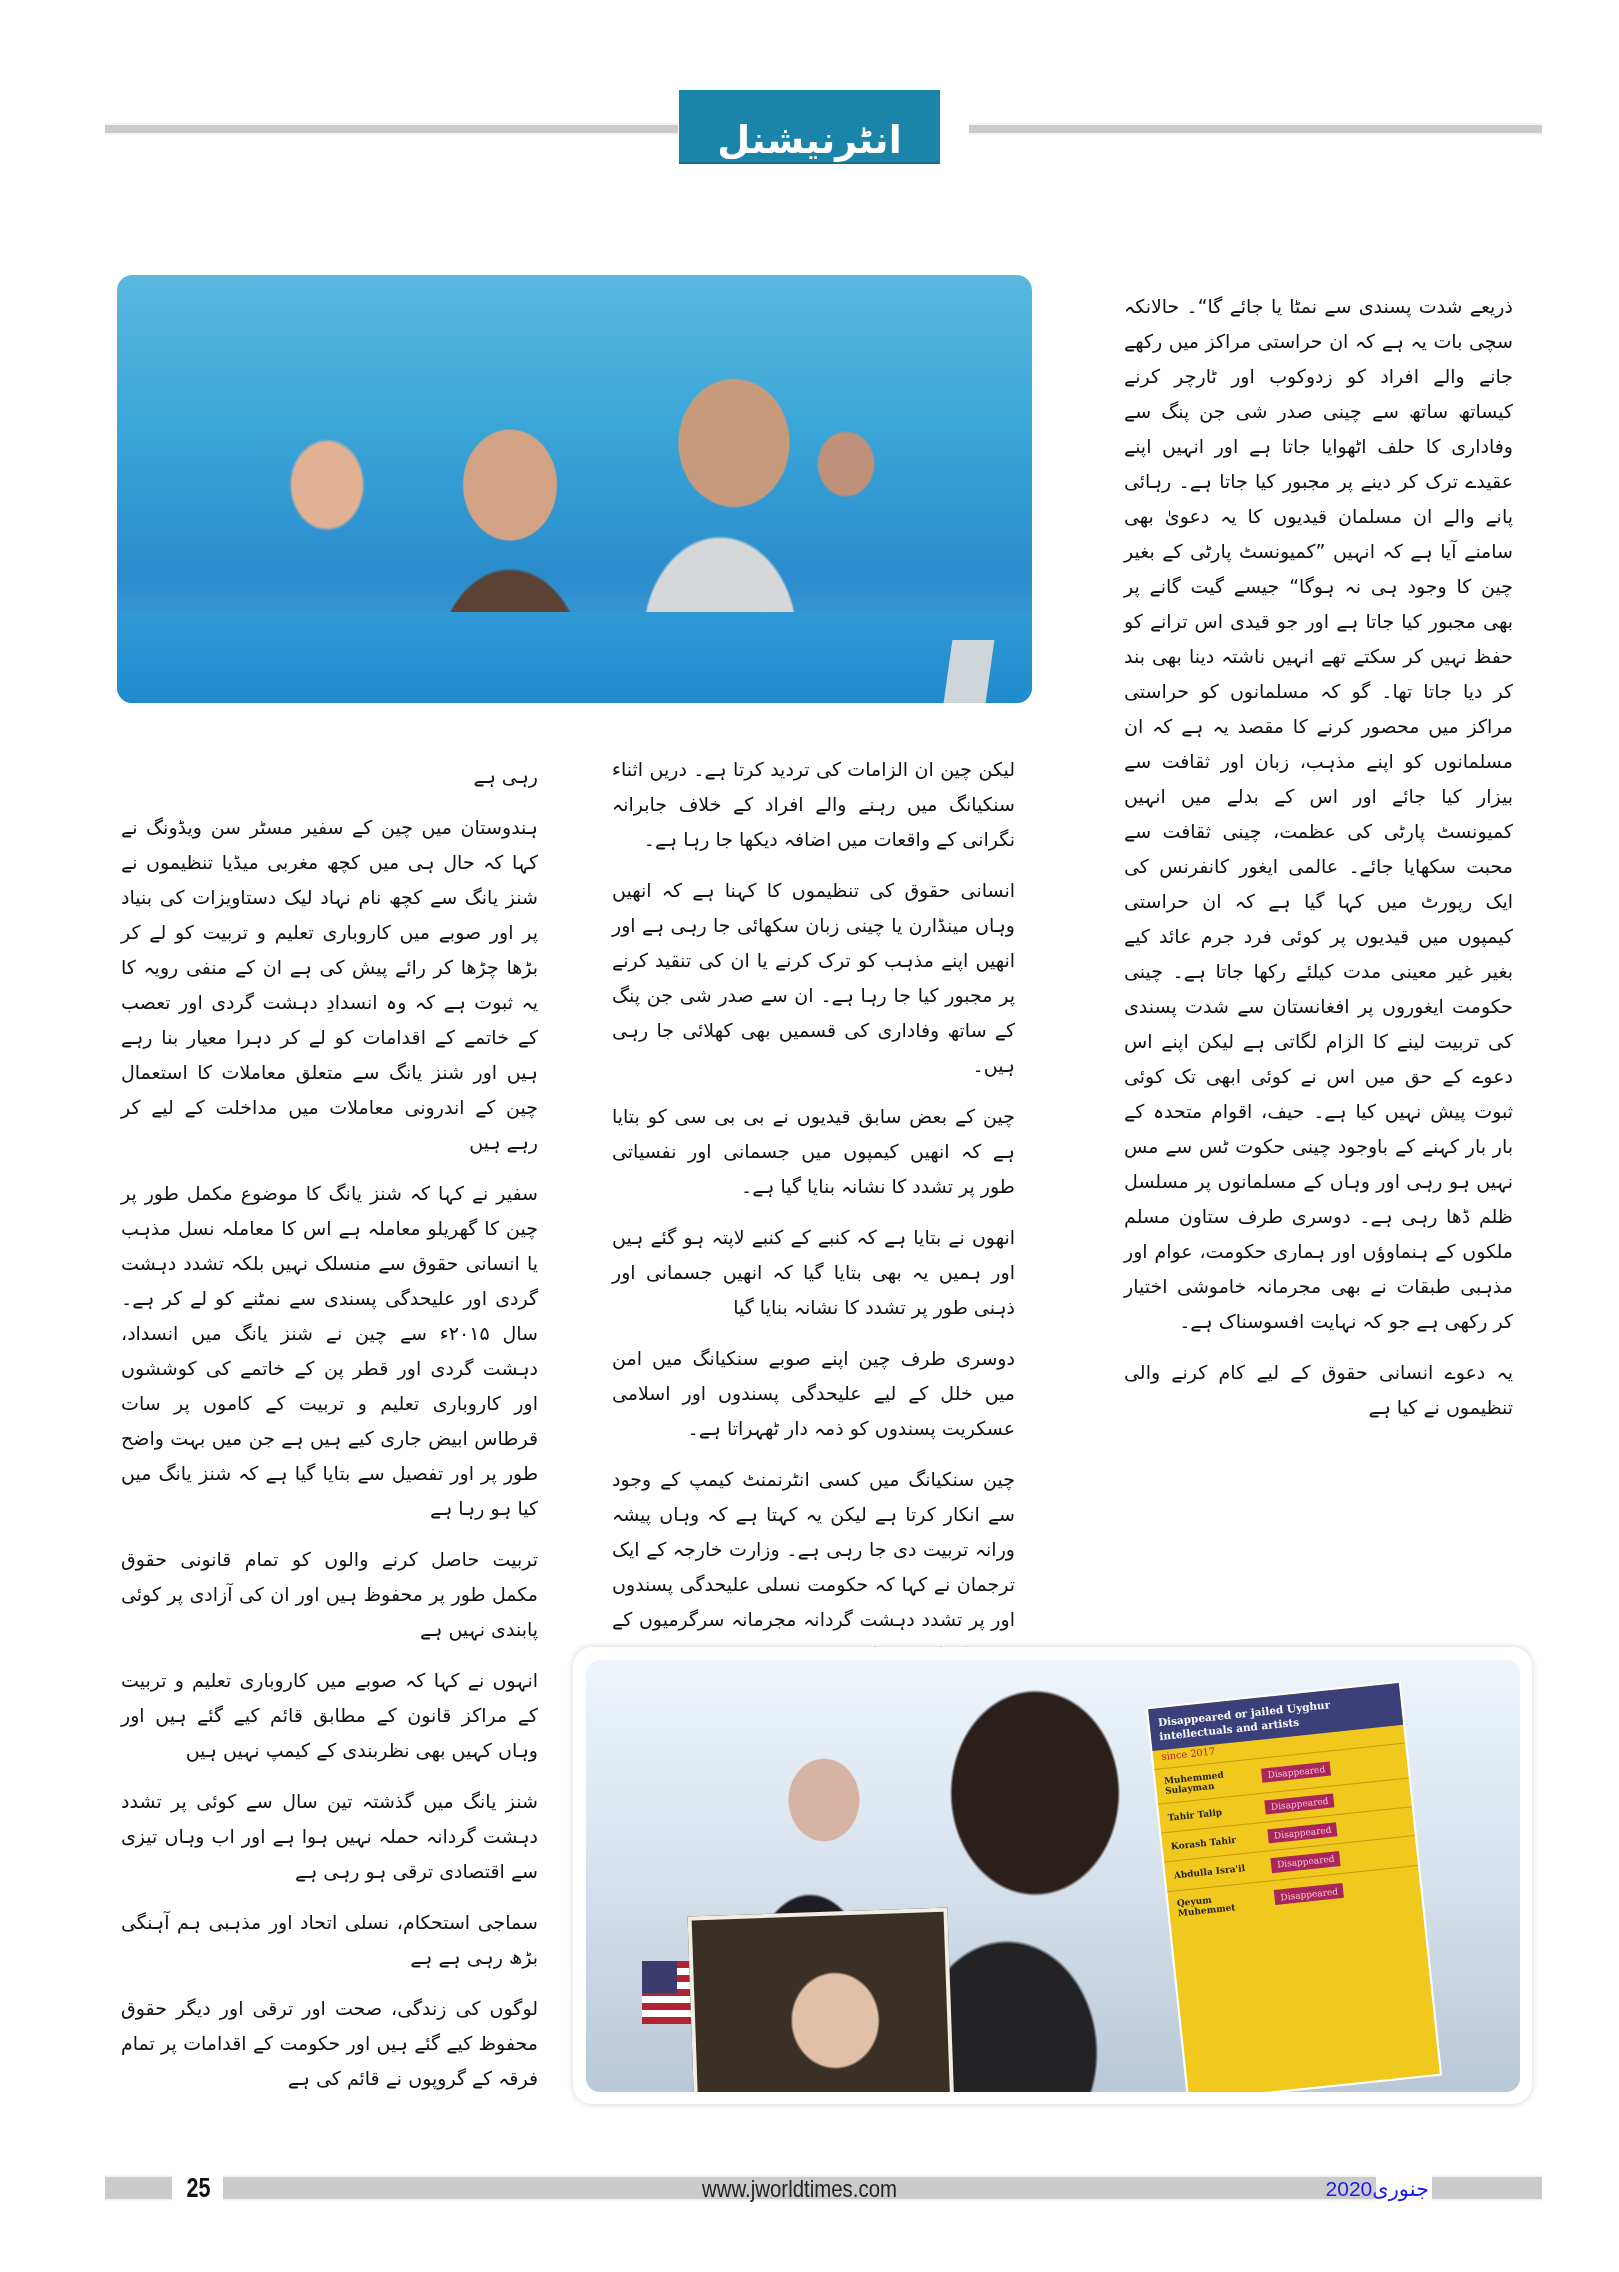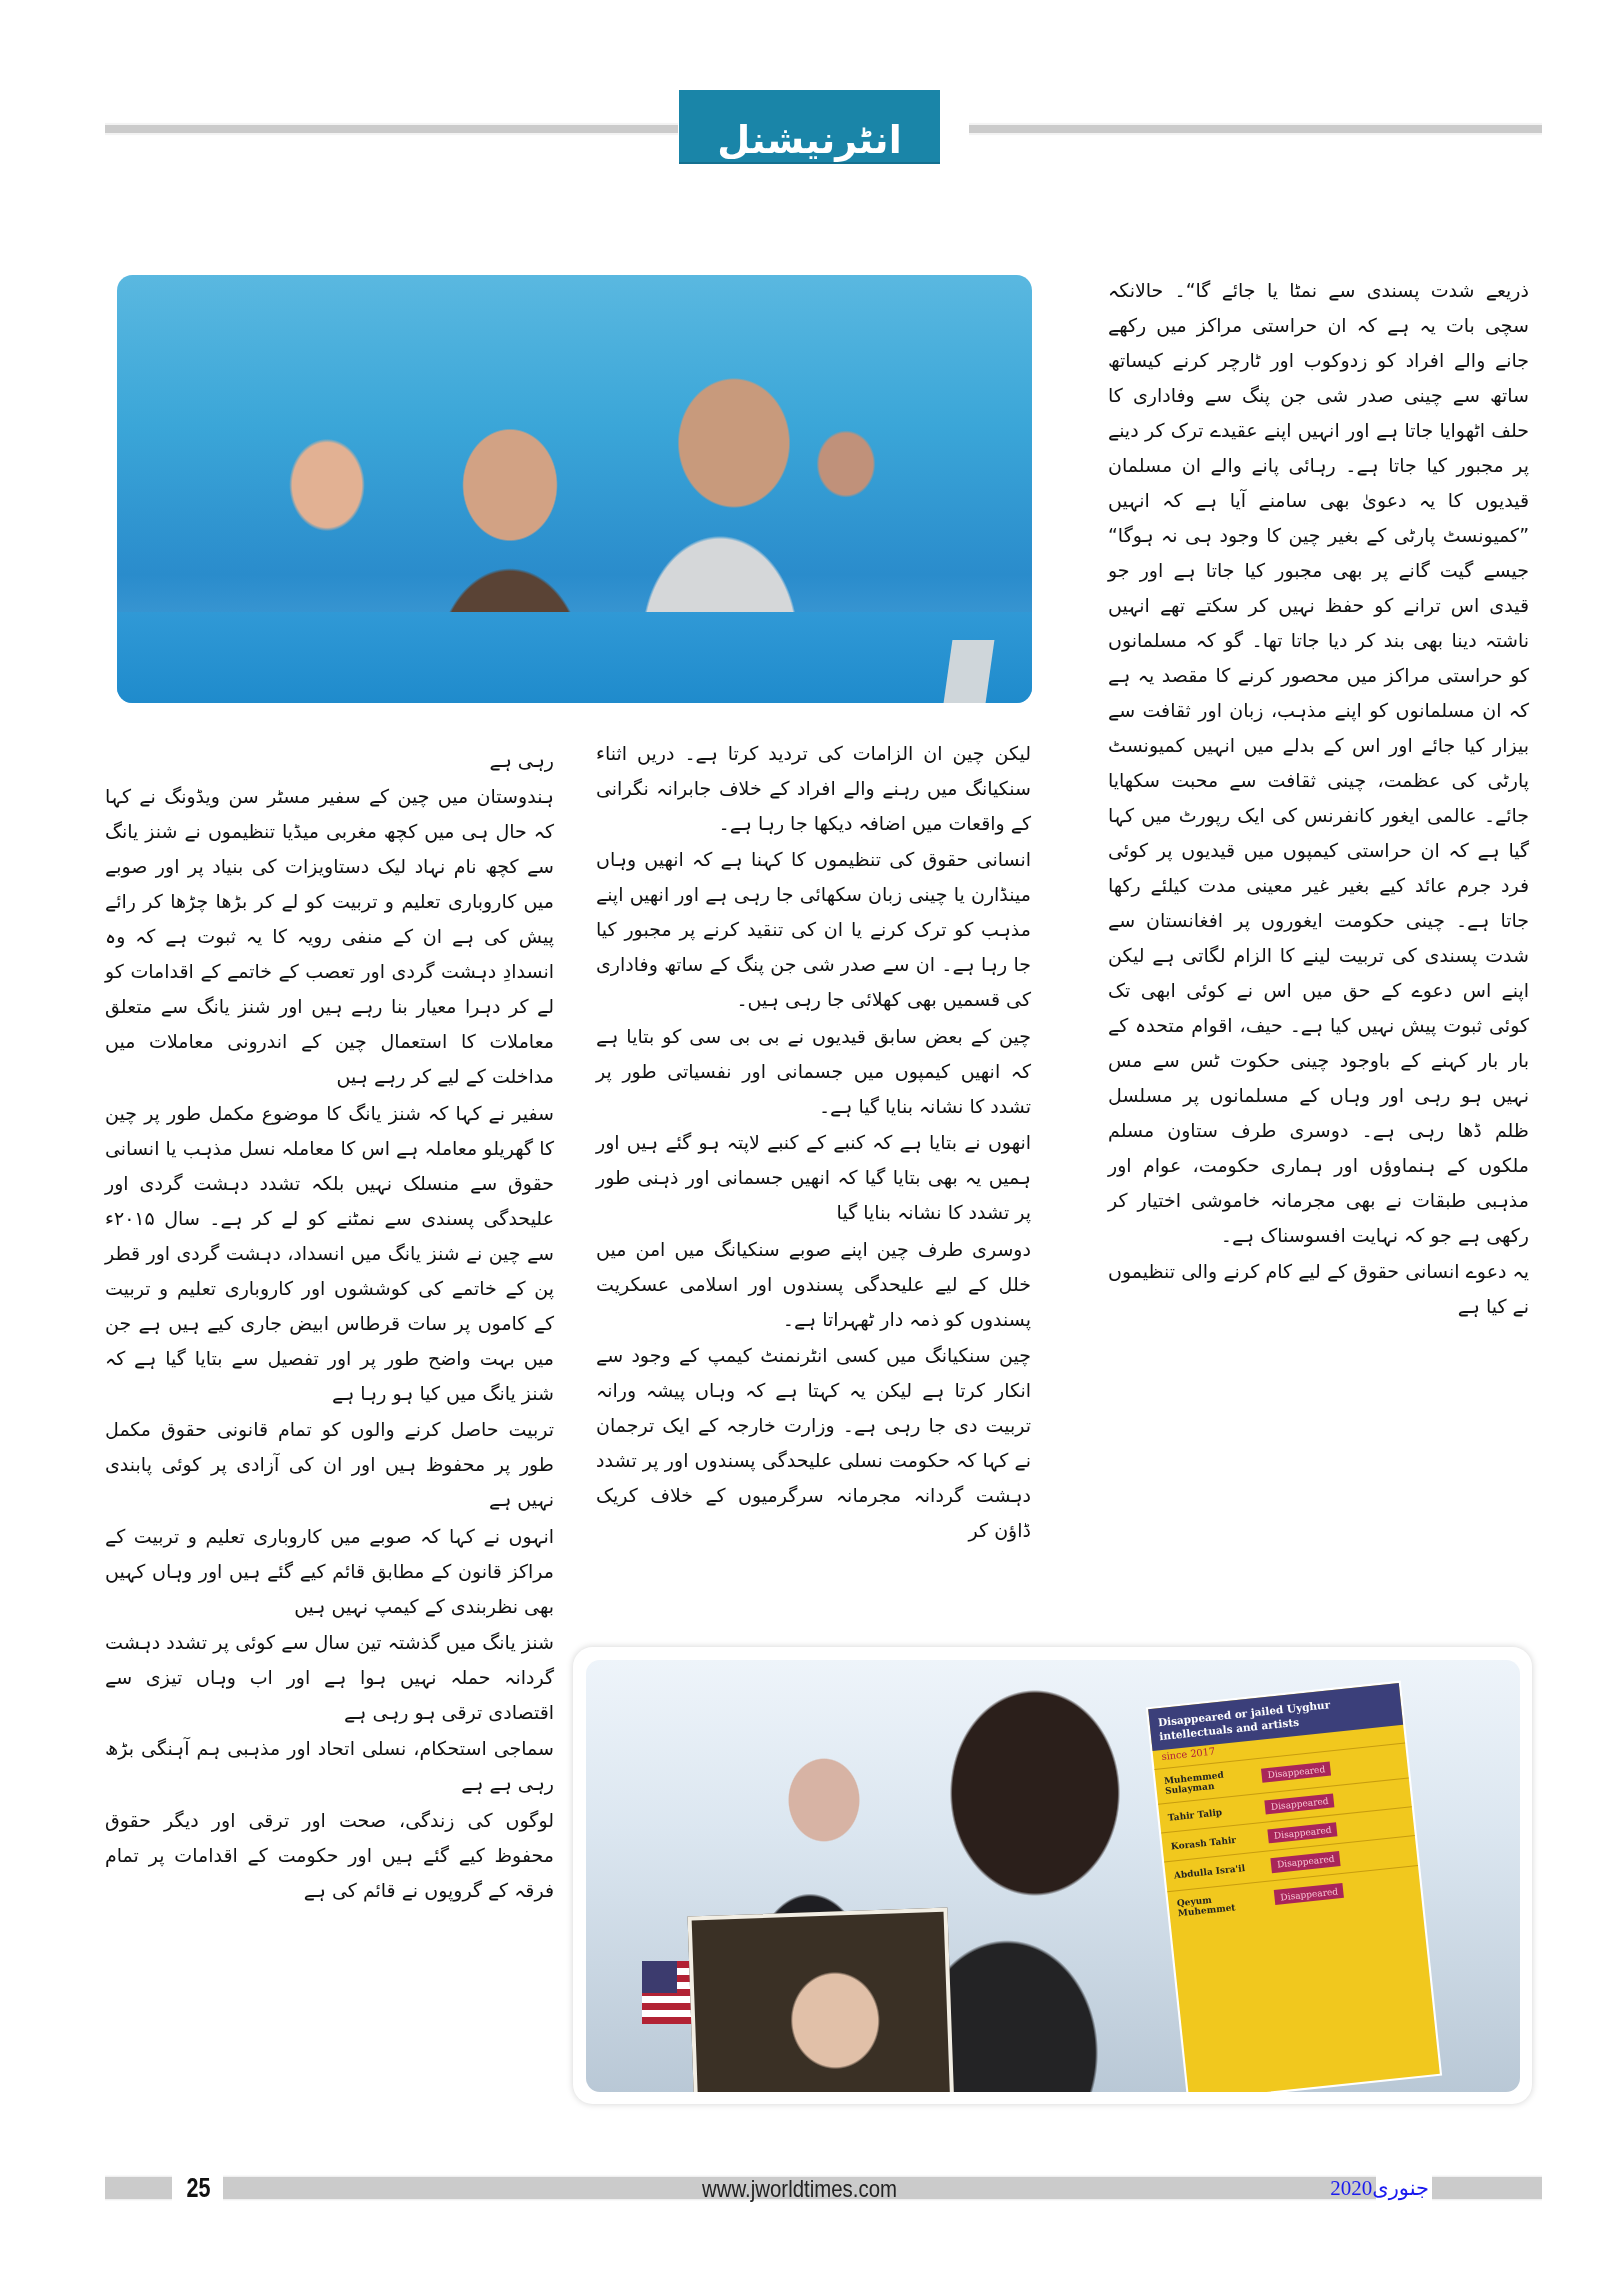--- a/index.html
+++ b/index.html
@@ -14,21 +14,21 @@
   .section-tag { position: absolute; left: 679px; top: 90px; width: 261px; height: 72px;
                  background: #1a85a8; border-bottom: 2.1px solid #147090;
                  display: flex; align-items: flex-end; justify-content: center; }
   .section-tag span { color: #ffffff; font-size: 38px; font-weight: bold; direction: rtl;
                       font-family: "DejaVu Sans", sans-serif; }
 
   
   .col { position: absolute; direction: rtl; text-align: justify;
          font-family: "DejaVu Sans", sans-serif; font-size: 19px; line-height: 35px;
          color: #111; }
-  .col p { margin: 0; }
+  .col p { margin: 16px; }
   .col p + p { margin-top: 1.4px; }
   .col-right  { left: 1108px; top: 273px;  width: 421px; }
   .col-mid    { left: 596px;  top: 736px; width: 435px; }
   .col-left   { left: 105px;  top: 743px; width: 449px; }
 
   
   .photo-top { position: absolute; left: 117px; top: 275px; width: 915px; height: 428px;
                border-radius: 15.4px; overflow: hidden;
                background:
                  radial-gradient(ellipse 91px 105px at 617px 168px, #c89a7c 0 60%, transparent 62%),
@@ -80,21 +80,21 @@
   .footer .bar.a { left: 0; width: 67px; }
   .footer .bar.b { left: 118px; width: 1153px; }
   .footer .bar.c { left: 1327px; width: 110px; }
   .footer .page-no { position: absolute; left: 73px; top: 0; width: 41px; text-align: center;
                      font-family: "Liberation Sans", sans-serif; font-weight: bold; font-size: 27px; line-height: 28px; color: #111;
                      transform: scaleX(0.8); }
   .footer .site { position: absolute; left: 118px; width: 1153px; top: 0; text-align: center;
                   font-family: "Liberation Sans", sans-serif; font-size: 24px; line-height: 29px; color: #222;
                   transform: scaleX(0.85); }
   .footer .issue { position: absolute; left: 1274px; top: 0; width: 50px; text-align: right; direction: rtl;
-                   font-family: Liberation Serif, serif; font-size: 21px; line-height: 29px; color: #1a1aee; white-space: nowrap; }
+                   font-family: Liberation Sans, sans-serif; font-size: 21px; line-height: 29px; color: #1a1aee; white-space: nowrap; }
 </style>
 </head>
 <body>
 
 <div class="hdr-rule left"></div>
 <div class="hdr-rule right"></div>
 <div class="section-tag">
   <span>انٹرنیشنل</span>
 </div>
 

